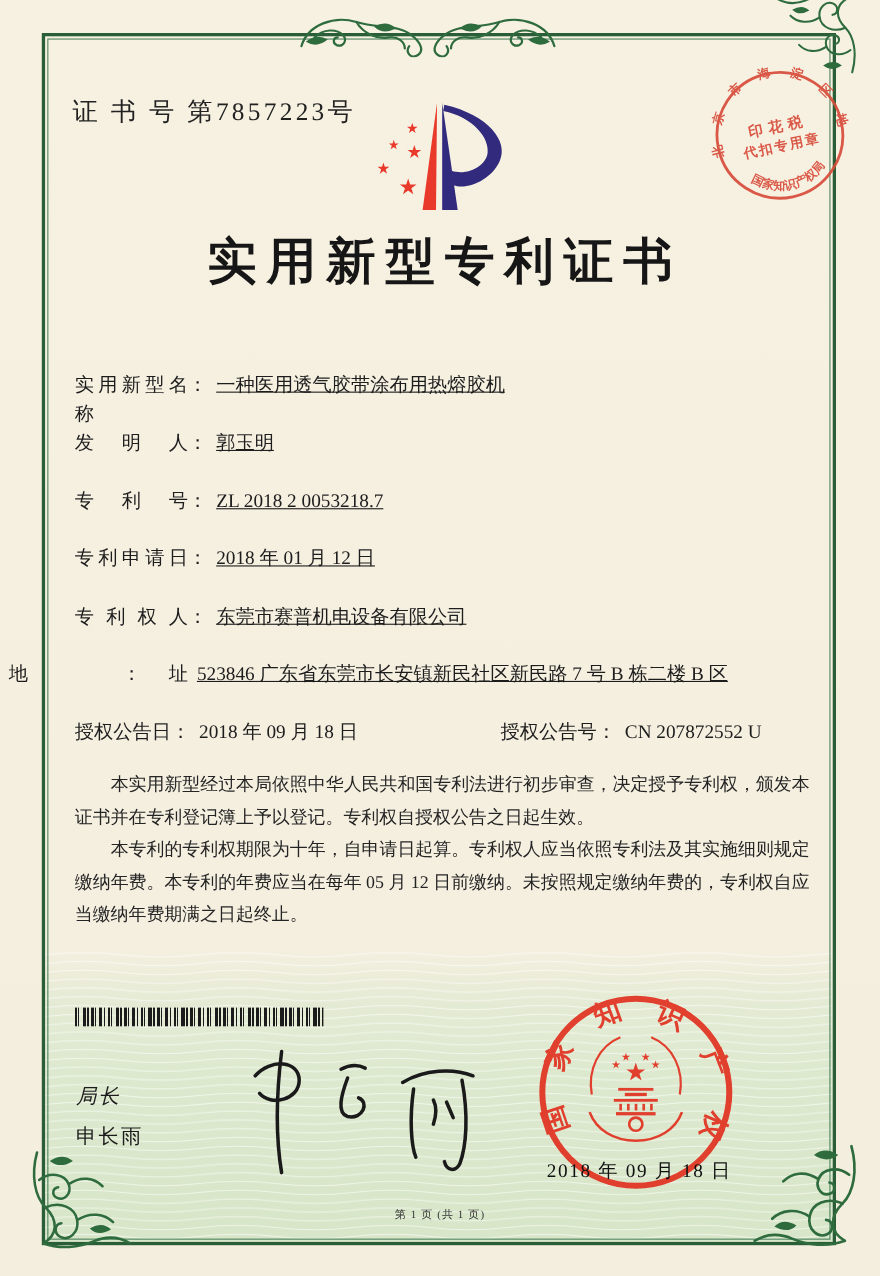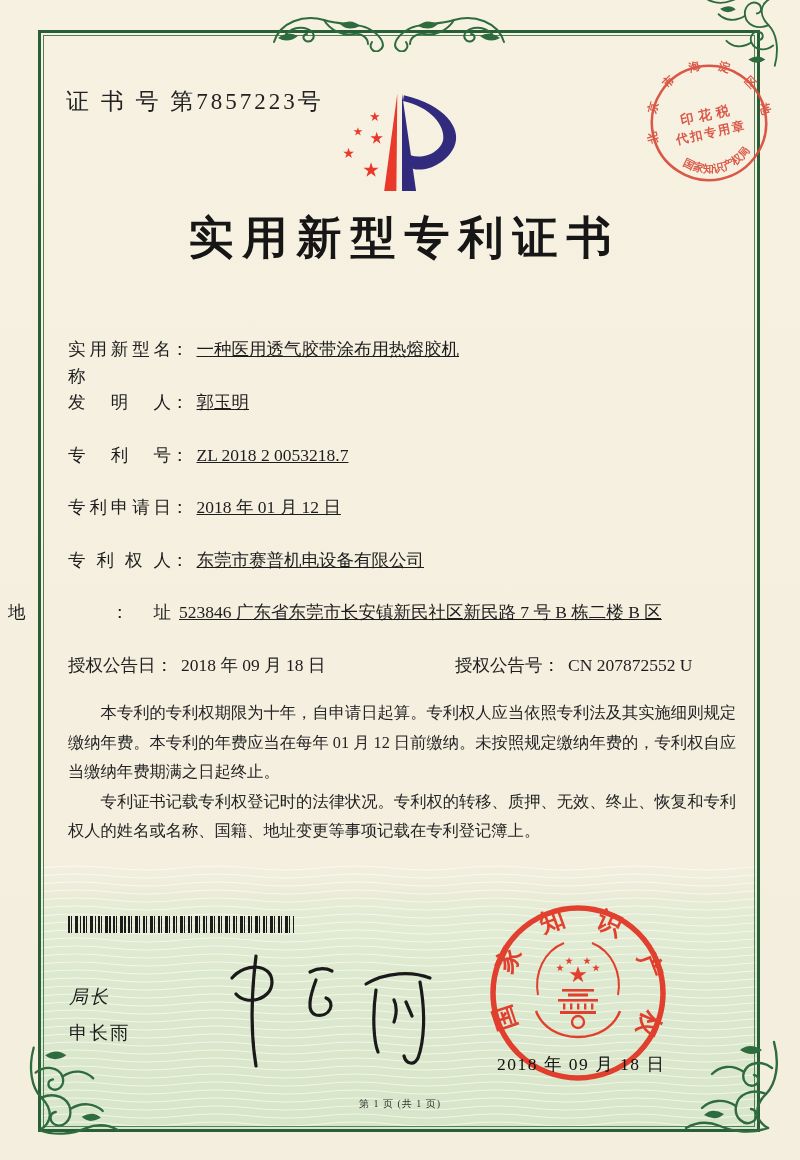--- a/index.html
+++ b/index.html
@@ -160,22 +160,22 @@
 <div class="abs frow row-grant" style="height:27px;">
   <span class="grant-left">
     <span>授权公告日</span><span>：</span><span class="fvalue">2018 年 09 月 18 日</span>
   </span>
   <span class="grant-right">
     <span>授权公告号</span><span>：</span><span class="fvalue">CN 207872552 U</span>
   </span>
 </div>
 
 <div class="abs paras">
-  <p>本专利的专利权期限为十年，自申请日起算。专利权人应当依照专利法及其实施细则规定缴纳年费。本专利的年费应当在每年 01 月 12 日前缴纳。未按照规定缴纳年费的，专利权自应当缴纳年费期满之日起终止。</p>
-  <p>专利证书记载专利权登记时的法律状况。专利权的转移、质押、无效、终止、恢复和专利权人的姓名或名称、国籍、地址变更等事项记载在专利登记簿上。</p>
+  <p>本实用新型经过本局依照中华人民共和国专利法进行初步审查，决定授予专利权，颁发本证书并在专利登记簿上予以登记。专利权自授权公告之日起生效。</p>
+  <p>本专利的专利权期限为十年，自申请日起算。专利权人应当依照专利法及其实施细则规定缴纳年费。本专利的年费应当在每年 05 月 12 日前缴纳。未按照规定缴纳年费的，专利权自应当缴纳年费期满之日起终止。</p>
 </div>
 
 <div class="abs barcode"></div>
 <div class="abs signer-title">局长</div>
 <div class="abs signer-name">申长雨</div>
 
 <svg class="abs signature" width="250" height="132" viewBox="0 0 250 132">
   <g stroke="#1a1a1a" stroke-width="3.2" fill="none" stroke-linecap="round">
     <path d="M58,18 C54,50 52,92 58,128"></path>
     <path d="M34,40 C48,24 74,26 74,44 C74,62 48,68 38,56"></path>

